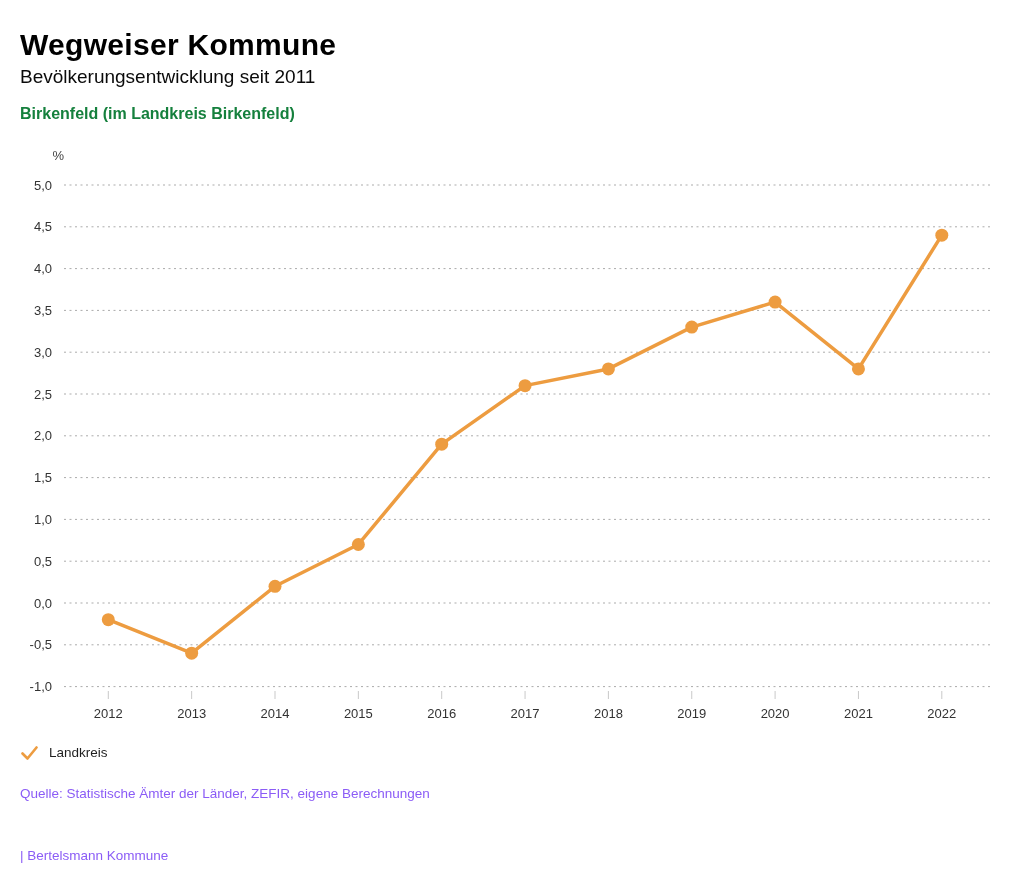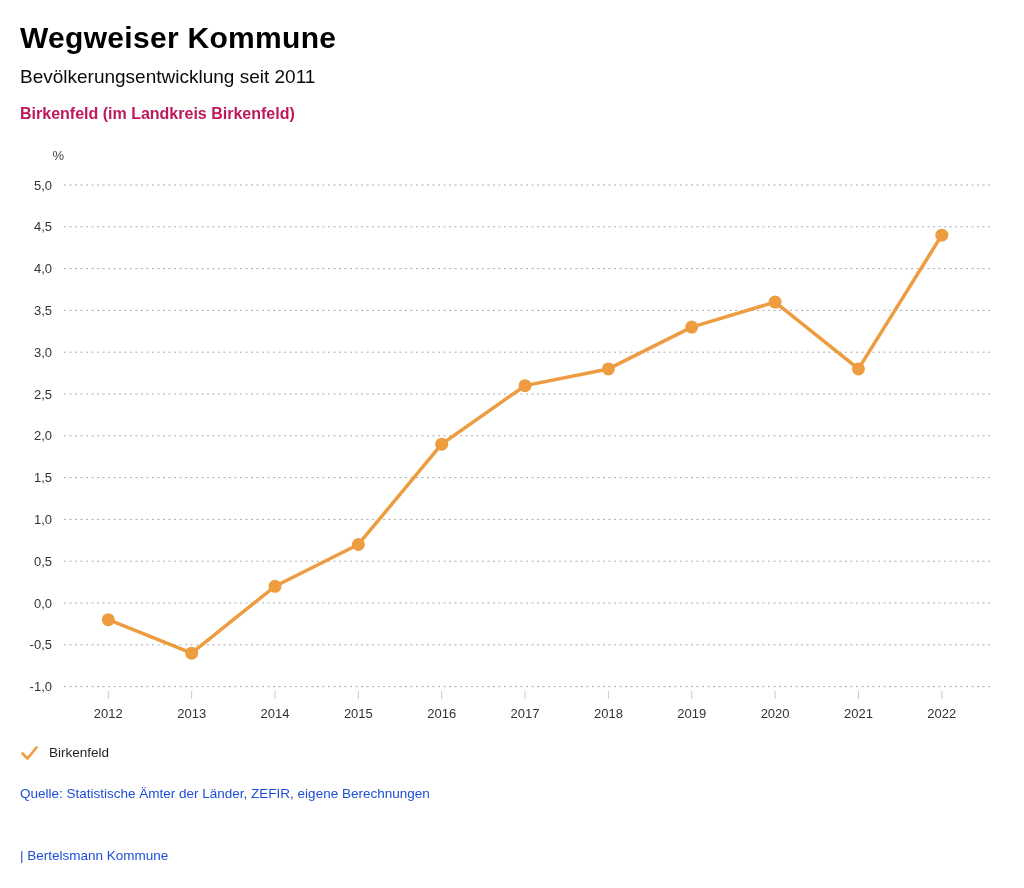--- a/index.html
+++ b/index.html
@@ -8,50 +8,50 @@
     font-family: "Liberation Sans", sans-serif;
     width: 1024px;
     height: 888px;
     position: relative;
     overflow: hidden;
     color: #222;
   }
   .page { position: absolute; inset: 0; background: #fff; }
 
   .hdr-title {
-    position: absolute; left: 20px; top: 21px;
+    position: absolute; left: 20px; top: 28px;
     font-size: 30px; font-weight: 700; color: #000;
     letter-spacing: 0.3px;
   }
   .hdr-subtitle {
     position: absolute; left: 20px; top: 66px;
     font-size: 19px; font-weight: 400; color: #0a0a0a;
   }
   .hdr-location {
     position: absolute; left: 20px; top: 105px;
-    font-size: 16px; font-weight: 700; color: #be185d;
+    font-size: 16px; font-weight: 700; color: #15803d;
   }
 
   .chart-svg {
     position: absolute; left: 0; top: 140px;
     width: 1024px; height: 585px;
     display: block;
   }
   .axis-label { font: 13px "Liberation Sans", sans-serif; }
   .axis-unit  { font: 13px "Liberation Sans", sans-serif; }
 
   .legend {
     position: absolute; left: 21px; top: 745px;
     display: flex; align-items: center; gap: 11px;
     cursor: pointer;
   }
   .legend-check { display: inline-flex; width: 17px; height: 14px; }
   .legend-label { font-size: 13.5px; color: #1f1f1f; }
 
-  .footer-line { position: absolute; left: 20px; font-size: 13.5px; color: #1d4ed8; }
+  .footer-line { position: absolute; left: 20px; font-size: 13.5px; color: #8b5cf6; }
   .footer-source      { top: 786px; }
   .footer-license     { top: 817px; }
   .footer-attribution { top: 848px; }
 </style>
 </head>
 <body>
 
 <div class="page">
 
   <div class="hdr-title">Wegweiser Kommune</div>
@@ -121,19 +121,19 @@
       <circle cx="858.4499999999999" cy="228.92000000000004" r="6.5" fill="#ED9C40"></circle>
       <circle cx="941.8" cy="95.15999999999997" r="6.5" fill="#ED9C40"></circle>
     </svg>
 
   <div class="legend">
     <span class="legend-check" style="color: rgb(237, 156, 64);">
       <svg width="17" height="14" viewBox="0 0 17 14">
         <polyline points="1.5,7.5 6.5,12.5 15.5,1.5" fill="none" stroke="currentColor" stroke-width="2.6" stroke-linecap="round" stroke-linejoin="round"></polyline>
       </svg>
     </span>
-    <span class="legend-label">Birkenfeld</span>
+    <span class="legend-label">Landkreis</span>
   </div>
 
   <div class="footer-line footer-source">Quelle: Statistische Ämter der Länder, ZEFIR, eigene Berechnungen</div>
   <div class="footer-line footer-attribution">| Bertelsmann Kommune</div>
 
 </div>
 
 </body></html>

